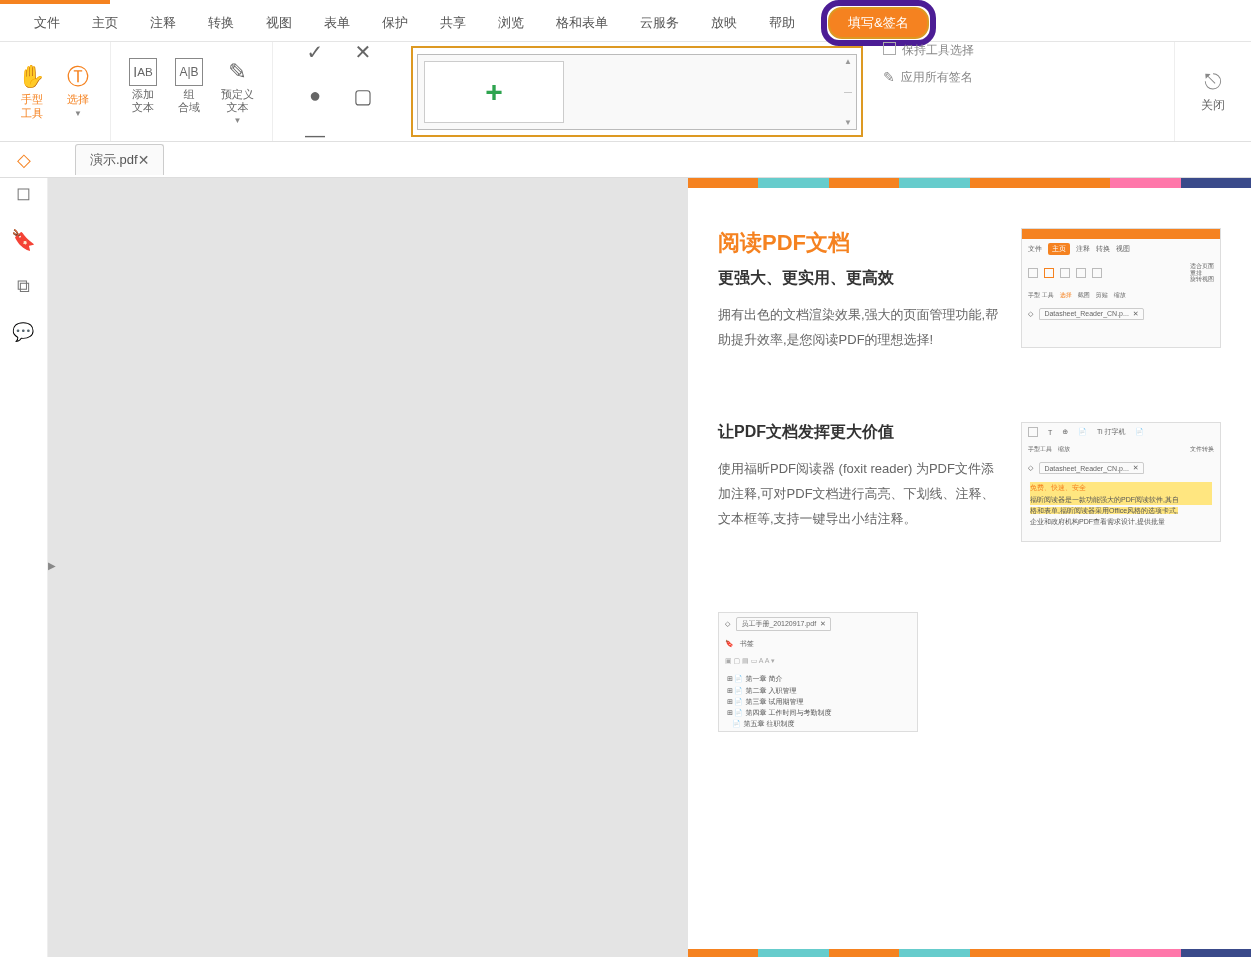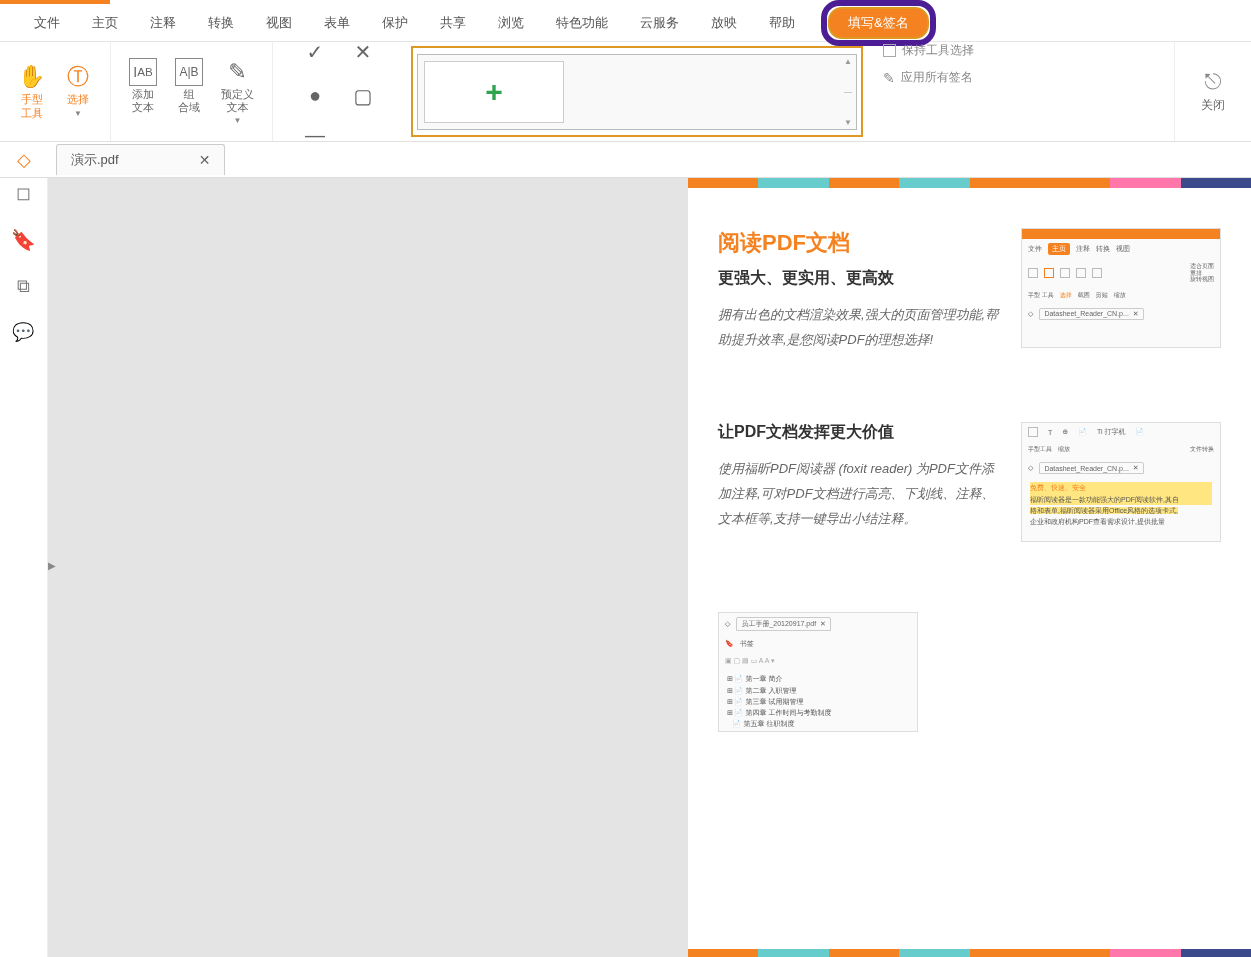--- a/index.html
+++ b/index.html
@@ -26,51 +26,51 @@
 .mini-grid { display:grid; grid-template-columns:40px 40px; grid-template-rows:36px 36px; gap:8px; align-items:center; justify-items:center; padding:0 10px; }
 .mini-grid span { font-size:20px; color:#666; cursor:pointer; width:28px; height:28px; display:flex; align-items:center; justify-content:center; }
 
 
 .sig-box-wrap { border:2px solid #d92; margin:4px 6px; padding:4px; display:flex; align-items:center; }
 .sig-canvas { width:440px; height:76px; border:1px solid #bbb; background:#f9f9f9; position:relative; display:flex; }
 .sig-item { width:140px; height:62px; margin:6px; background:#fff; border:1px solid #ccc; display:flex; align-items:center; justify-content:center; }
 .sig-plus { font-size:30px; color:#2ea44f; font-weight:bold; }
 .sig-scroll { width:16px; display:flex; flex-direction:column; justify-content:space-between; align-items:center; padding:2px 0; font-size:8px; color:#999; }
 .sig-opts { display:flex; flex-direction:column; gap:10px; padding:0 14px; font-size:12px; color:#888; }
-.sig-opt { display:flex; align-items:center; gap:6px; }
+.sig-opt { display:flex; align-items:flex-start; gap:6px; }
 .chk { width:13px; height:13px; border:1px solid #aaa; display:inline-block; }
 
 
 .close-group { display:flex; flex-direction:column; align-items:center; justify-content:center; padding:0 20px; border-left:1px solid #eee; margin-left:auto; }
 .close-ico { font-size:22px; color:#888; }
 .close-lbl { font-size:12px; color:#666; }
 
 
 .tab-row { height:36px; display:flex; align-items:center; background:#fff; border-bottom:1px solid #ddd; }
-.tab { display:flex; align-items:center; gap:80px; padding:6px 14px; border:1px solid #ccc; border-bottom:none; border-radius:3px 3px 0 0; background:#fafafa; font-size:13px; color:#555; margin-left:8px; }
+.tab { display:flex; align-items:center; padding:6px 14px; border:1px solid #ccc; border-bottom:none; border-radius:3px 3px 0 0; background:#fafafa; font-size:13px; color:#555; margin-left:27px; }
 .tab .x { font-size:14px; color:#666; cursor:pointer; }
 
 
 .main { display:flex; height:779px; }
 .left-rail { width:48px; border-right:1px solid #eee; display:flex; flex-direction:column; align-items:center; gap:24px; padding-top:4px; }
 .left-rail .ri { font-size:18px; color:#777; cursor:pointer; }
 .expand-handle { position:absolute; left:48px; top:560px; font-size:10px; color:#888; }
 
 .doc-area { flex:1; display:flex; background:#7dd3fc; }
 .page-left { flex:0 0 640px; background:#e4e4e4; }
 .page-right { flex:1; background:#fff; position:relative; overflow:hidden; }
 .color-bar { height:10px; display:flex; }
 .color-bar div { flex:1; }
 .cb1{background:#f58220;} .cb4{background:#6cc;} .cb7{background:#f7a;} .cb8{background:#3a4a8a;}
 
 .feature { display:flex; padding:40px 30px 30px 30px; gap:20px; }
 .feature-text { flex:1; }
 .feature-text h2 { color:#f58220; font-size:22px; font-weight:700; margin-bottom:10px; }
 .feature-text h3 { color:#333; font-size:16px; font-weight:600; margin-bottom:14px; }
-.feature-text p { color:#666; font-size:13px; line-height:1.9;font-style:italic; }
+.feature-text p { color:#666; font-size:13px; line-height:1.9; }
 .thumb { width:200px; height:120px; border:1px solid #ddd; background:#fafafa; font-size:8px; color:#888; position:relative; overflow:hidden; }
 
 
 .th-top { height:10px; background:#f58220; }
 .th-row { display:flex; gap:6px; padding:4px 6px; font-size:7px; color:#666; align-items:center;}
 .th-pill { background:#f58220; color:#fff; padding:1px 4px; border-radius:2px; }
 .th-tab { border:1px solid #ccc; padding:1px 4px; border-radius:2px 2px 0 0; font-size:7px; display:inline-flex; gap:4px; align-items:center;}
 .th-ico { width:10px; height:10px; border:1px solid #bbb; }
 .th-list { padding:4px 8px; font-size:7px; line-height:1.6; color:#555;}
 .th-hl { background:#ffe680; }
@@ -87,21 +87,21 @@
 <div class="menubar">
   <div class="menuitem">文件</div>
   <div class="menuitem">主页</div>
   <div class="menuitem">注释</div>
   <div class="menuitem">转换</div>
   <div class="menuitem">视图</div>
   <div class="menuitem">表单</div>
   <div class="menuitem">保护</div>
   <div class="menuitem">共享</div>
   <div class="menuitem">浏览</div>
-  <div class="menuitem">特色功能</div>
+  <div class="menuitem">格和表单</div>
   <div class="menuitem">云服务</div>
   <div class="menuitem">放映</div>
   <div class="menuitem">帮助</div>
   <div class="active-wrap">
     <div class="menuitem active-pill">填写&amp;签名</div>
   </div>
 </div>
 
 <div class="ribbon">
   <div class="ribbon-group">

